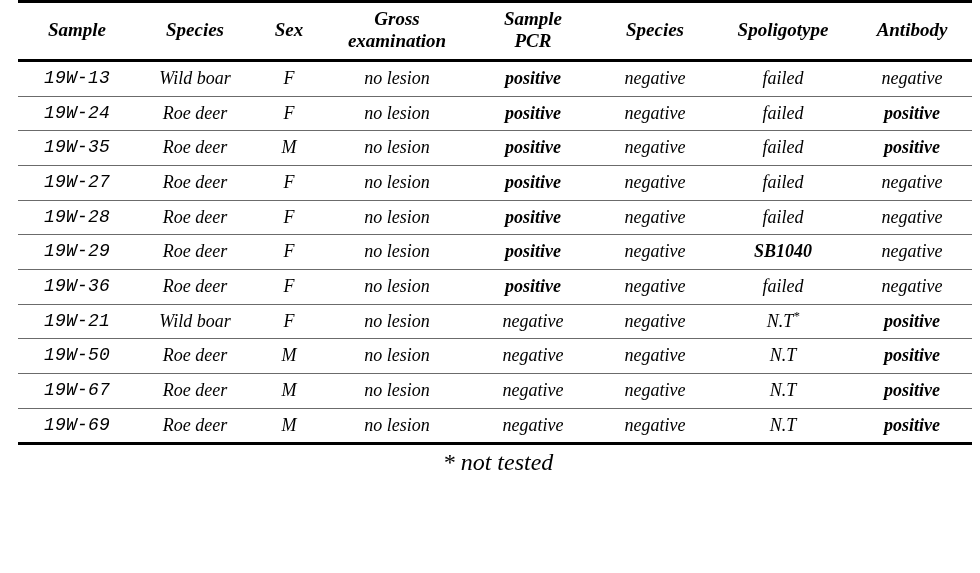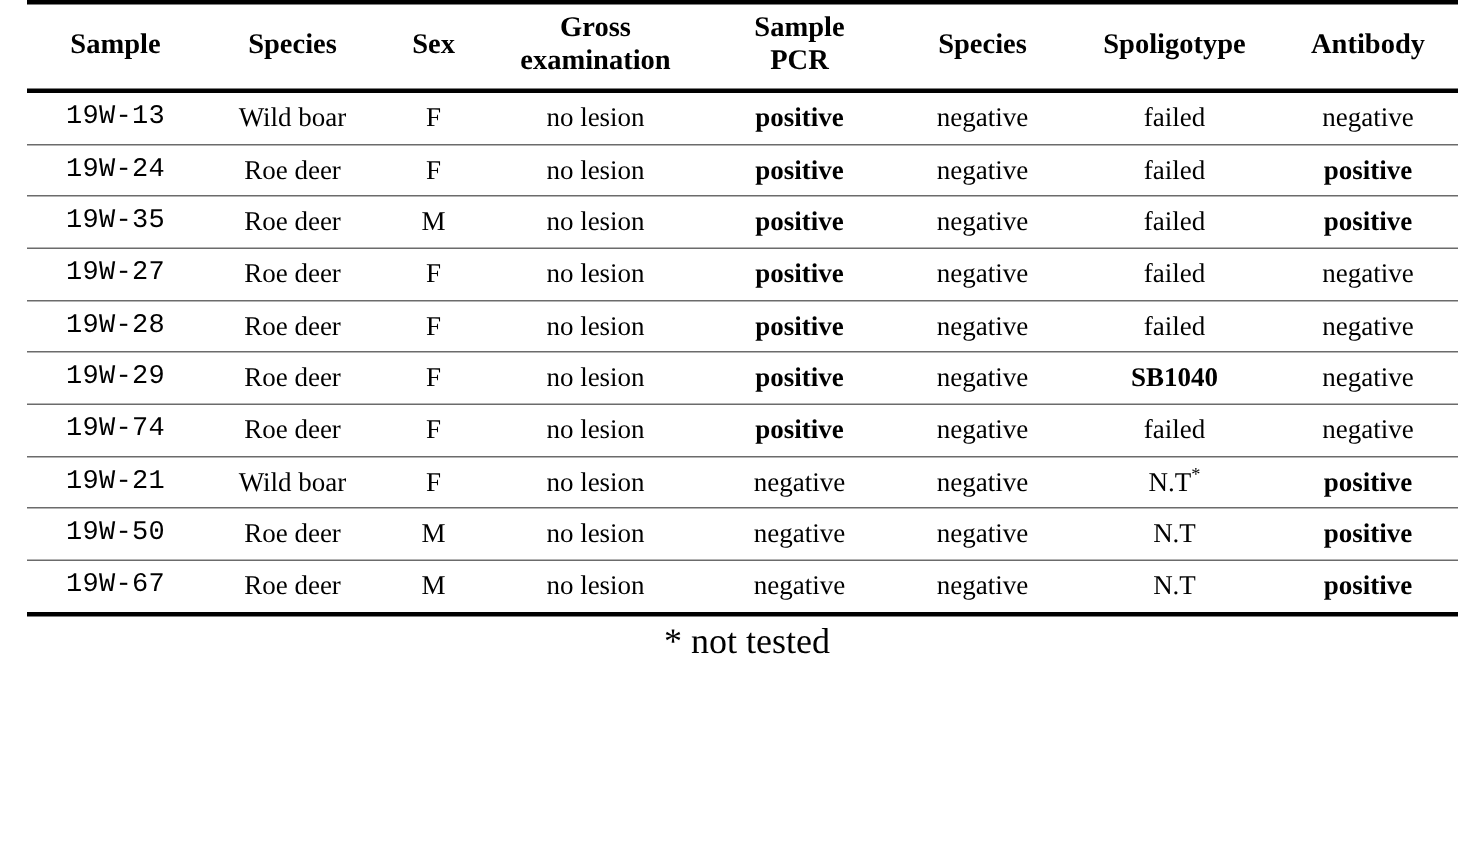--- a/index.html
+++ b/index.html
@@ -14,20 +14,21 @@
     color: #000000;
     overflow: hidden;
   }
 
   .table-wrap {
     position: relative;
     width: 980px;
     height: 459px;
     box-sizing: border-box;
     padding: 0 4px 0 18px;
+    font-style: italic;
   }
 
   table.data-table {
     width: 954px;
     border-collapse: collapse;
     table-layout: fixed;
     font-size: 19px;
   }
 
   
@@ -198,21 +199,21 @@
           <td class="col-sample"><span>19W-29</span></td>
           <td><span>Roe deer</span></td>
           <td><span>F</span></td>
           <td><span>no lesion</span></td>
           <td><span class="hl">positive</span></td>
           <td><span>negative</span></td>
           <td><span class="hl">SB1040</span></td>
           <td><span>negative</span></td>
         </tr>
         <tr>
-          <td class="col-sample"><span>19W-74</span></td>
+          <td class="col-sample"><span>19W-36</span></td>
           <td><span>Roe deer</span></td>
           <td><span>F</span></td>
           <td><span>no lesion</span></td>
           <td><span class="hl">positive</span></td>
           <td><span>negative</span></td>
           <td><span>failed</span></td>
           <td><span>negative</span></td>
         </tr>
         <tr>
           <td class="col-sample"><span>19W-21</span></td>
@@ -229,20 +230,30 @@
           <td><span>Roe deer</span></td>
           <td><span>M</span></td>
           <td><span>no lesion</span></td>
           <td><span>negative</span></td>
           <td><span>negative</span></td>
           <td><span>N.T</span></td>
           <td><span class="hl">positive</span></td>
         </tr>
         <tr>
           <td class="col-sample"><span>19W-67</span></td>
+          <td><span>Roe deer</span></td>
+          <td><span>M</span></td>
+          <td><span>no lesion</span></td>
+          <td><span>negative</span></td>
+          <td><span>negative</span></td>
+          <td><span>N.T</span></td>
+          <td><span class="hl">positive</span></td>
+        </tr>
+        <tr>
+          <td class="col-sample"><span>19W-69</span></td>
           <td><span>Roe deer</span></td>
           <td><span>M</span></td>
           <td><span>no lesion</span></td>
           <td><span>negative</span></td>
           <td><span>negative</span></td>
           <td><span>N.T</span></td>
           <td><span class="hl">positive</span></td>
         </tr>
       </tbody>
   </table>

